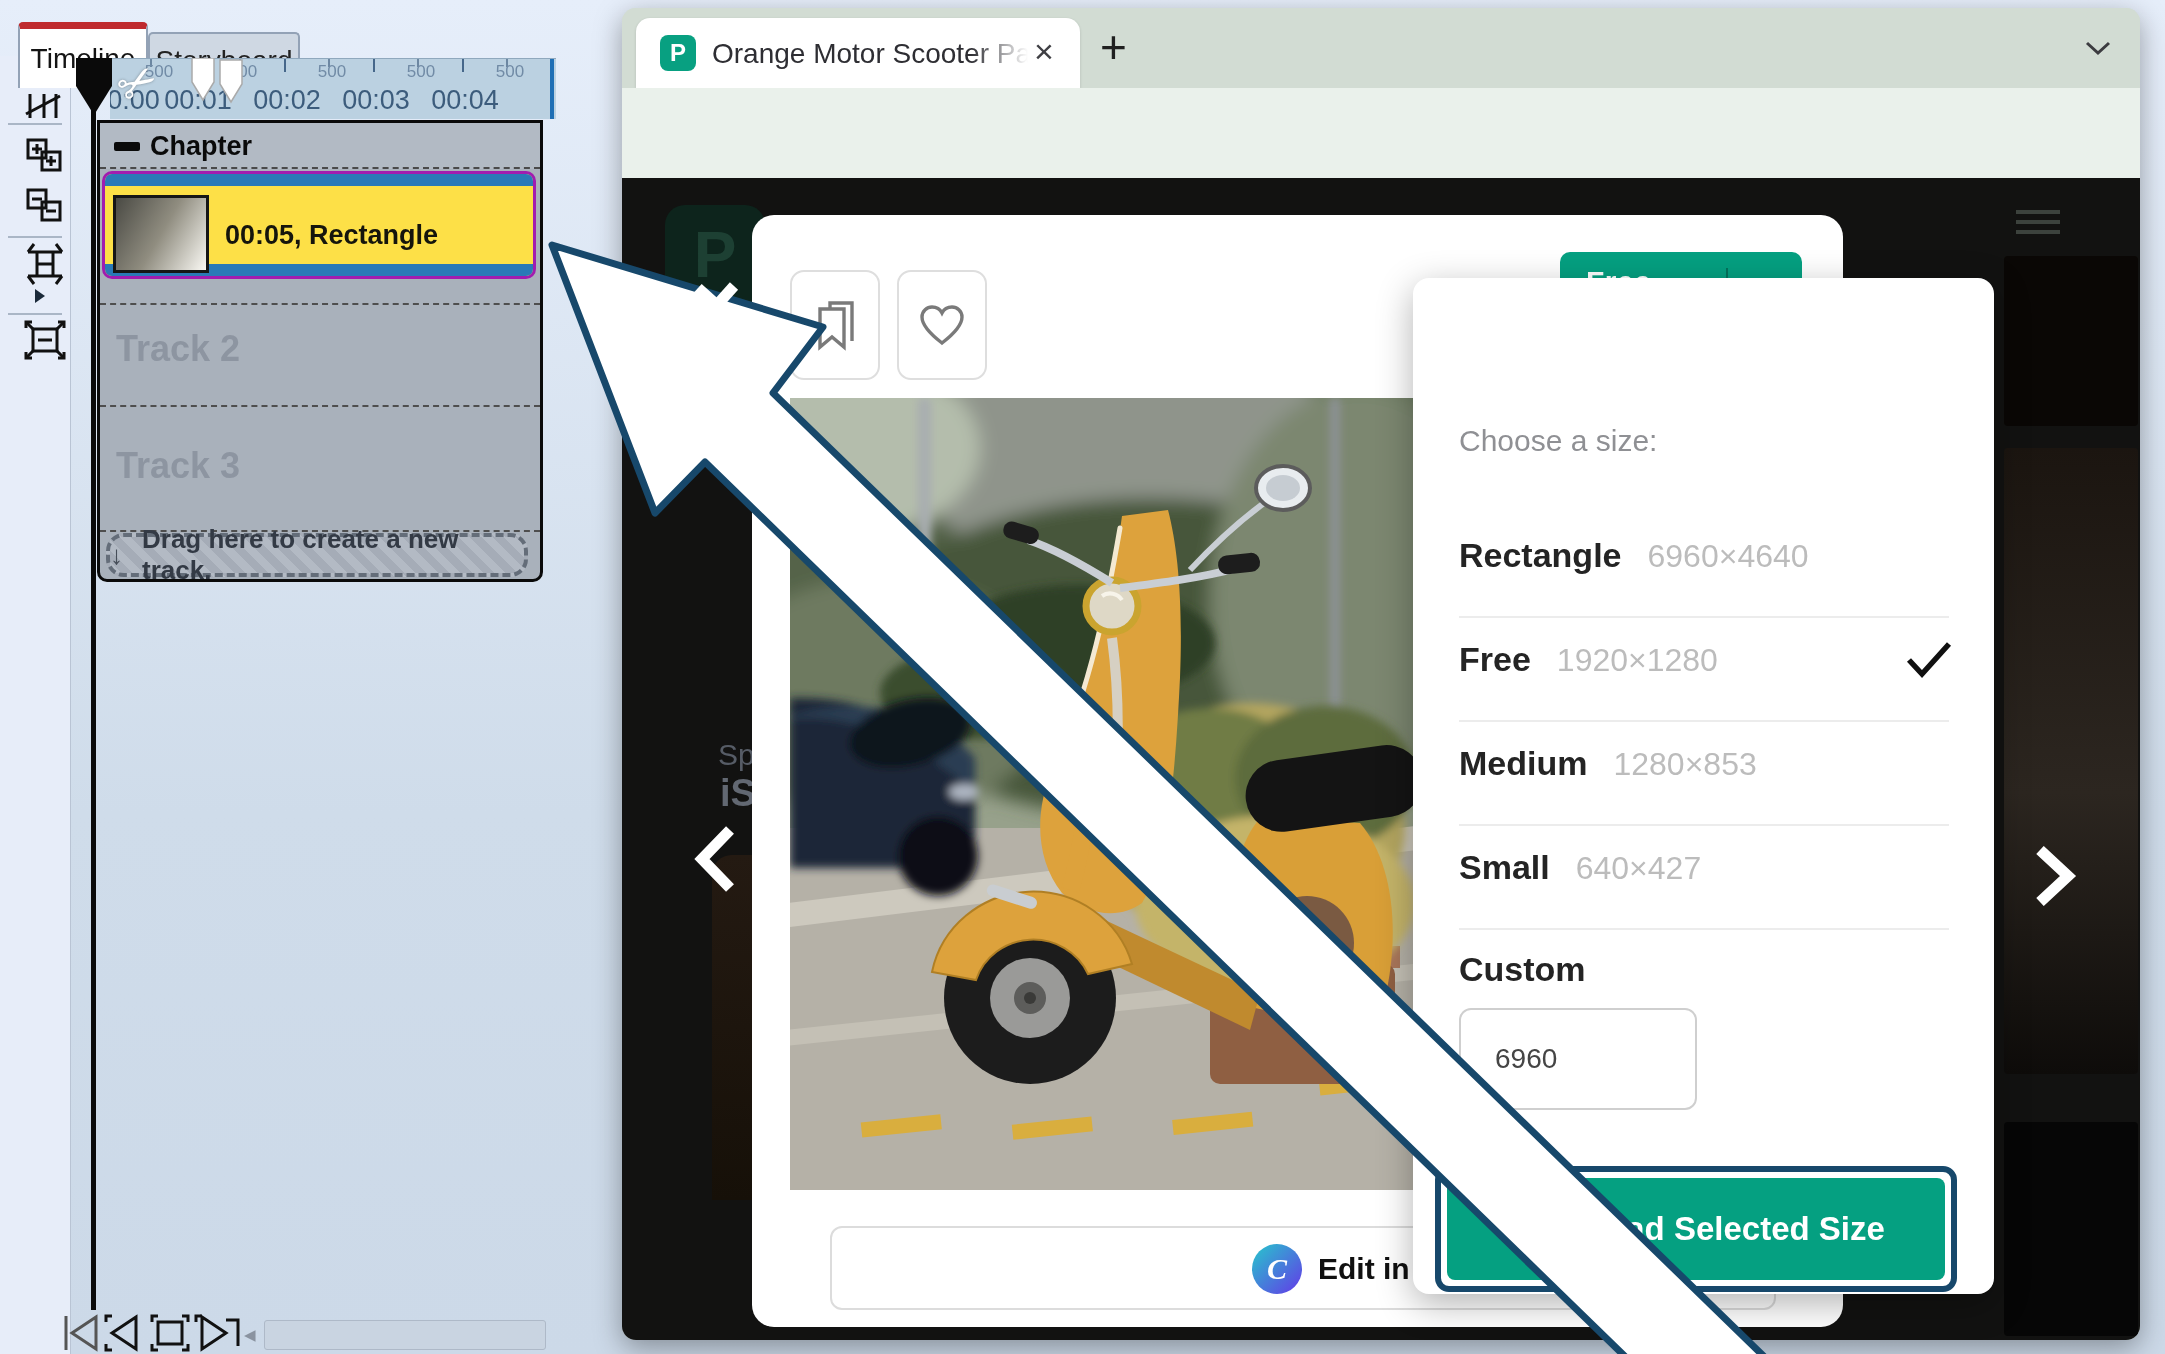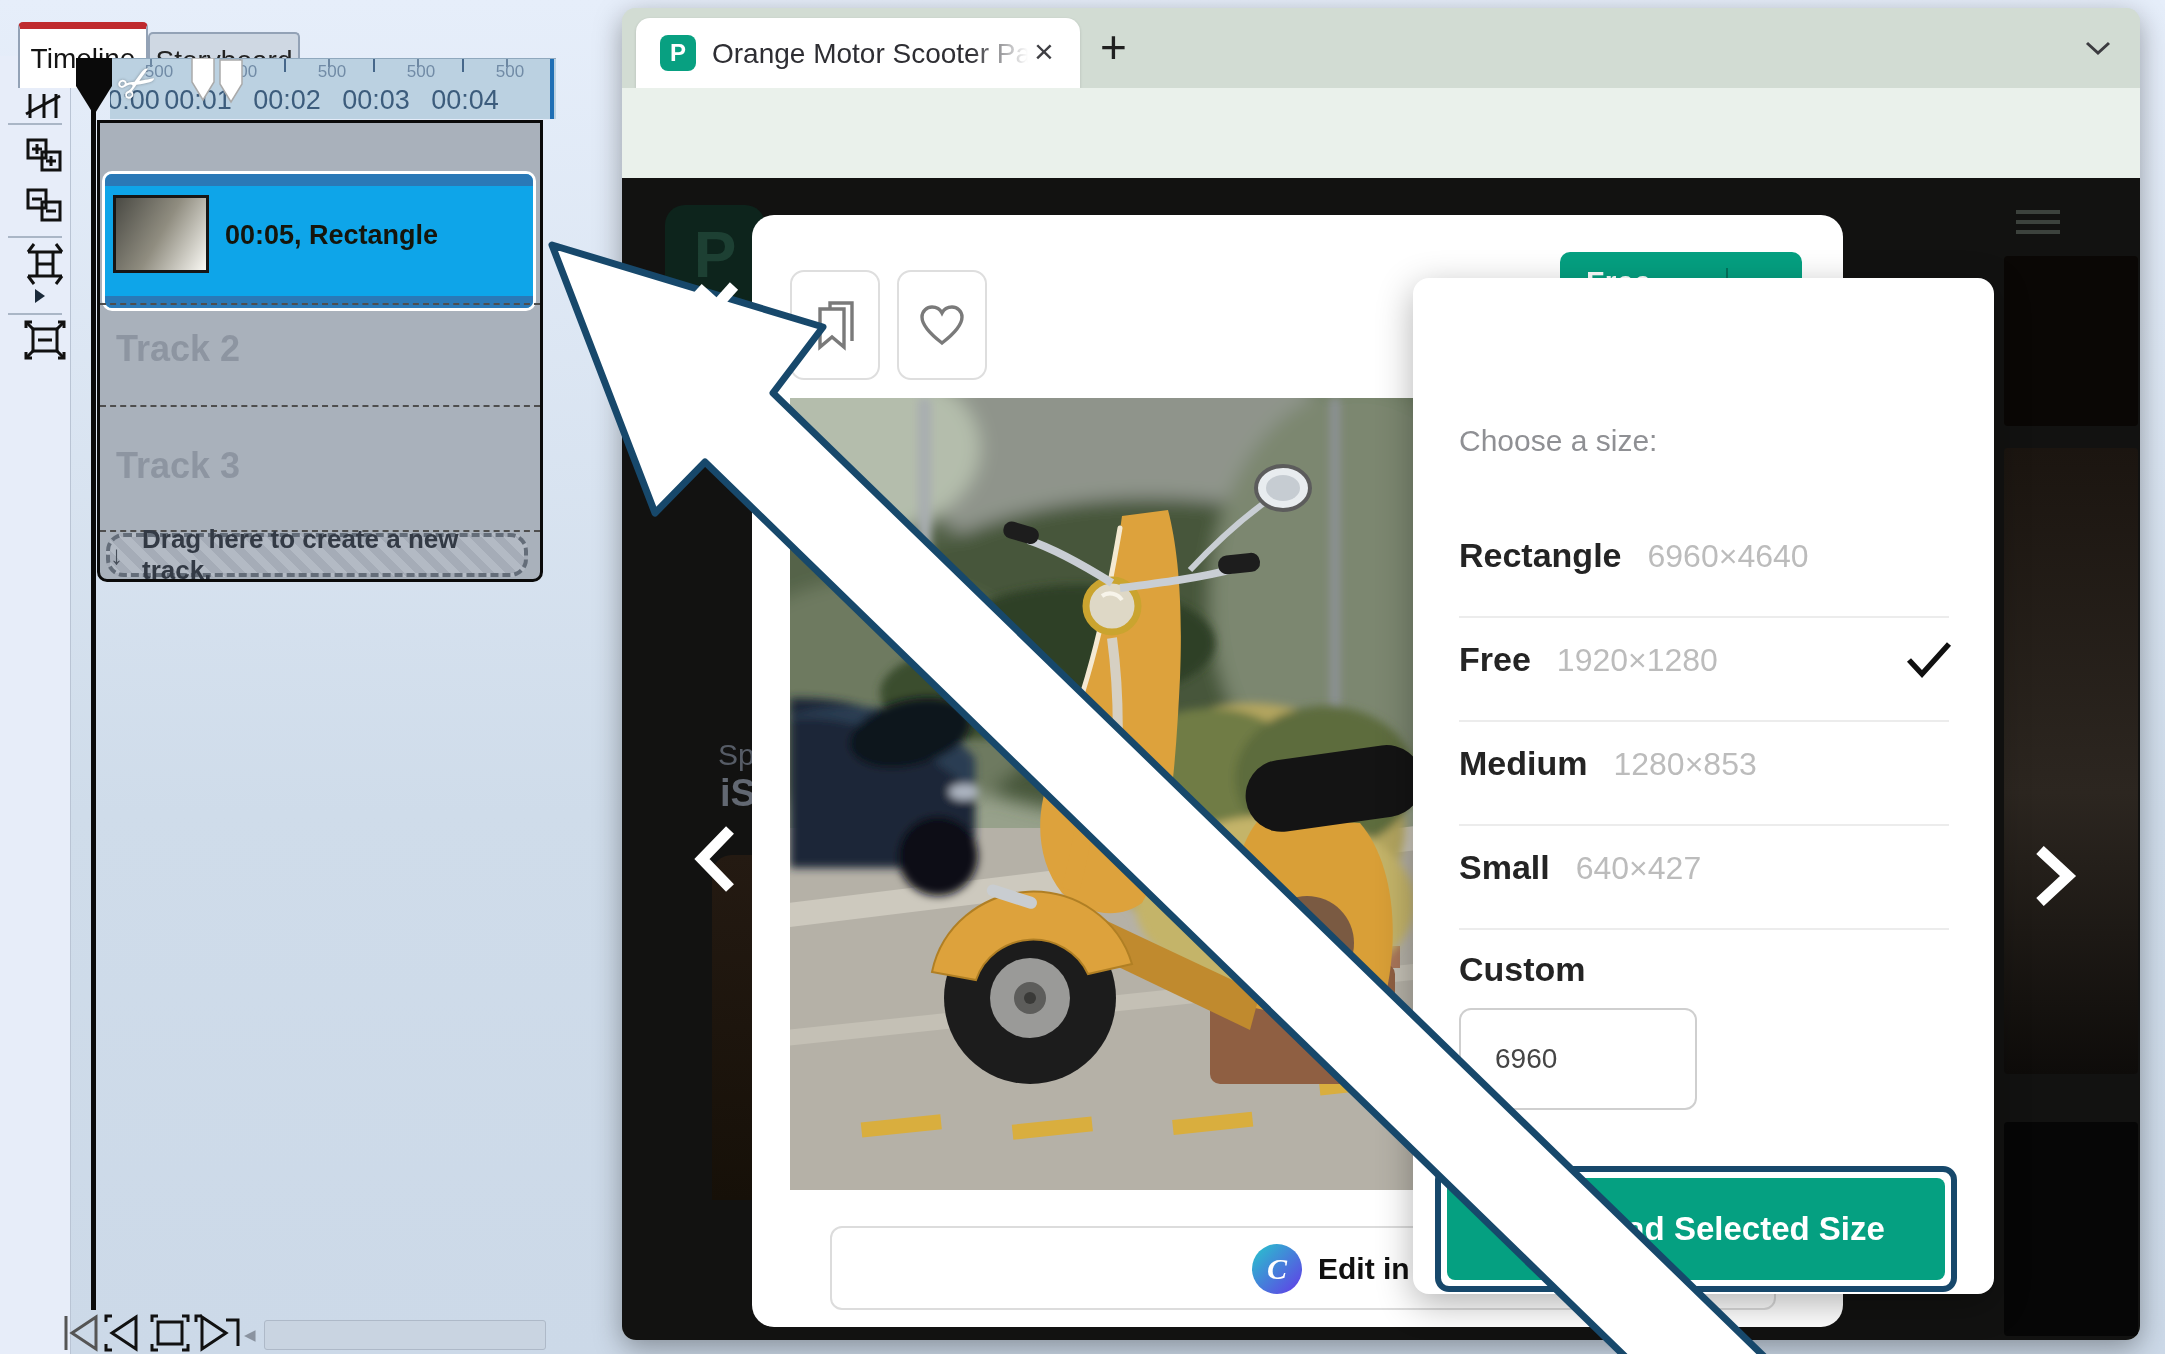--- a/index.html
+++ b/index.html
@@ -23,22 +23,22 @@
   .ruler-ms{top:3px;width:60px;margin-left:-30px;text-align:center;font-size:17px;color:#718ba6;}
   .ruler-time{top:26px;width:96px;margin-left:-48px;text-align:center;font-size:27px;color:#3c5c7c;}
   .ruler-end{left:440px;top:0;width:4px;height:60px;background:#1f6fb5;}
   .playhead-line{left:91px;top:58px;width:5px;height:1252px;background:#0a0a0a;}
   .scissors{left:118px;top:56px;font-size:46px;color:#fff;transform:rotate(-32deg);text-shadow:0 0 3px rgba(0,0,0,.35);}
   .tracks-box{left:97px;top:120px;width:446px;height:462px;box-sizing:border-box;border:3px solid #0a0a0a;
     border-radius:0 0 10px 10px;background:#a9b1bb;overflow:hidden;}
   .chapter-header{left:0;top:0;width:440px;height:46px;background:#b2bac4;border-bottom:2px dashed #4a4a4a;box-sizing:border-box;}
   .chapter-minus{left:14px;top:19px;width:26px;height:9px;background:#0a0a0a;border-radius:2px;}
   .chapter-label{left:50px;top:8px;font-size:27px;font-weight:bold;color:#0a0a0a;}
-  .clip{left:2px;top:48px;width:434px;height:140px;box-sizing:border-box;border:3px solid #ffffff;border-radius:10px;
-    background:#0ea5e9;overflow:hidden;}
+  .clip{left:2px;top:48px;width:434px;height:108px;box-sizing:border-box;border:3px solid #a21caf;border-radius:10px;
+    background:#fde047;overflow:hidden;}
   .clip-bar{left:0;width:100%;height:12px;background:#2a79b7;}
   .clip-thumb{left:8px;top:21px;width:96px;height:78px;box-sizing:border-box;border:3px solid #161616;
     background:linear-gradient(120deg,#4a4a44,#908d80 50%,#faf9f4);}
   .clip-label{left:120px;top:46px;font-size:27px;font-weight:bold;color:#15150c;}
   .track-dash{left:0;width:440px;height:0;border-top:2px dashed #4e4e4e;}
   .track-label{left:16px;font-size:36px;font-weight:bold;color:#8d95a1;}
   .drag-strip{left:6px;top:410px;width:422px;height:44px;box-sizing:border-box;border:4px dashed #646d79;border-radius:18px;
     background:repeating-linear-gradient(45deg,#b3bac4 0 8px,#a5acb7 8px 16px);
     display:flex;align-items:center;justify-content:center;gap:10px;}
   .drag-arrow{font-size:26px;font-weight:bold;color:#464d58;}
@@ -226,20 +226,24 @@
   </div>
   <div class="abs scissors">✂</div>
   <div class="abs" style="left:190px;top:58px">
     <svg width="58" height="48" viewBox="0 0 58 48">
       <polygon points="2,0 24,0 24,24 13,42 2,24" fill="#fff" stroke="#aaa" stroke-width="1.5"></polygon>
       <polygon points="30,2 52,2 52,26 41,44 30,26" fill="#fff" stroke="#aaa" stroke-width="1.5"></polygon>
     </svg>
   </div>
 
   <div class="abs tracks-box">
+    <div class="abs chapter-header">
+      <div class="abs chapter-minus"></div>
+      <div class="abs chapter-label">Chapter</div>
+    </div>
     <div class="abs clip">
       <div class="abs clip-bar" style="top:0"></div>
       <div class="abs clip-bar" style="bottom:0"></div>
       <div class="abs clip-thumb"></div>
       <div class="abs clip-label">00:05, Rectangle</div>
     </div>
     <div class="abs track-dash" style="top:180px"></div>
     <div class="abs track-dash" style="top:282px"></div>
     <div class="abs track-label" style="top:205px">Track 2</div>
     <div class="abs track-dash" style="top:407px"></div>

